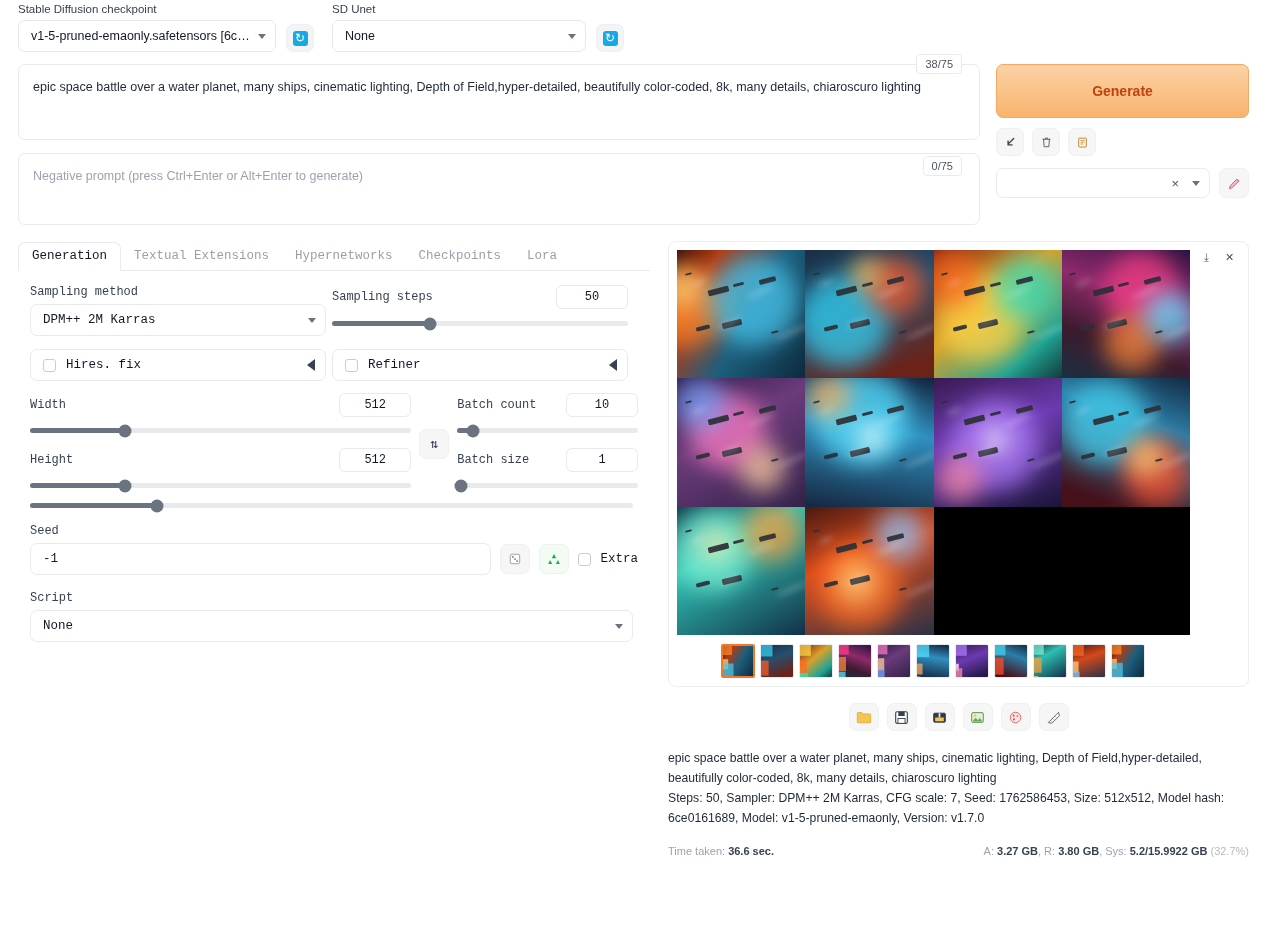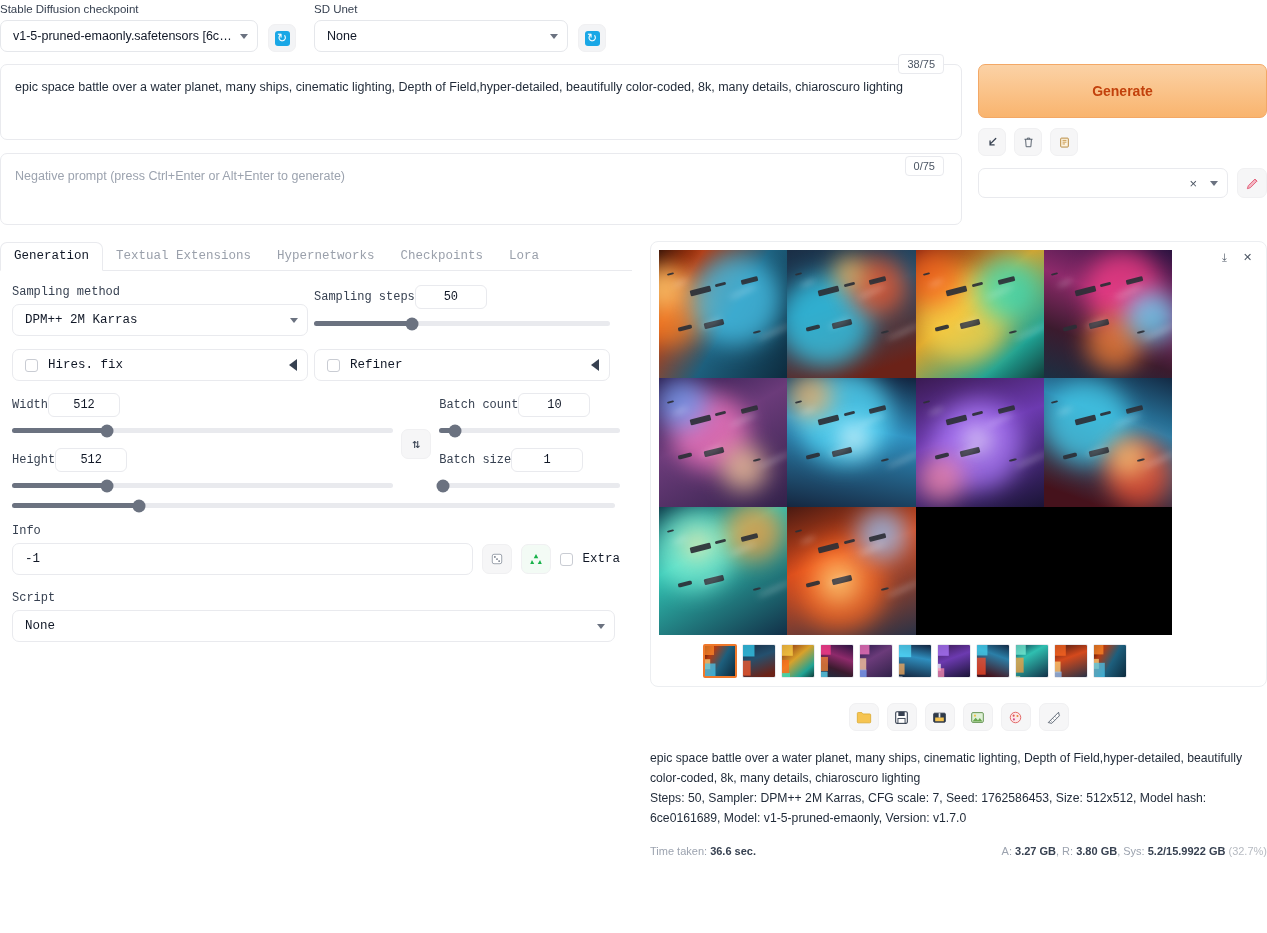--- a/index.html
+++ b/index.html
@@ -4,21 +4,21 @@
 <style>
   * { box-sizing: border-box; margin: 0; padding: 0; }
   html, body {
     width: 1267px; height: 933px;
     background: #ffffff;
     font-family: "Liberation Sans", sans-serif;
     font-size: 13px;
     color: #1f2937;
     overflow: hidden;
   }
-  .app { width: 1267px; height: 933px; position: relative; padding: 0 0; }
+  .app { width: 1267px; height: 933px; position: relative; padding: 0 18px; }
 
   
   .model-row { display: flex; align-items: flex-end; gap: 0; padding-top: 2px; }
   .model-col { display: flex; flex-direction: column; }
   .field-label { font-size: 11.5px; color: #374151; margin-bottom: 4px; line-height: 14px; }
   .select-box {
     height: 32px; border: 1px solid #e5e7eb; border-radius: 7px; background: #fff;
     display: flex; align-items: center; padding: 0 9px 0 12px;
     font-size: 12.5px; color: #111827; position: relative;
   }
@@ -92,21 +92,21 @@
                    border-bottom: 1px solid #fff; border-radius: 7px 7px 0 0; margin-bottom: -1px; }
 
   .params { padding: 14px 12px 0 12px; }
   .row2 { display: flex; gap: 6px; }
   .half { width: 296px; }
   .lbl { font-size: 12px; color: #374151; margin-bottom: 5px; display: block; }
 
   .sel-sm { height: 32px; border: 1px solid #e9eaee; border-radius: 7px; background: #fff;
             display: flex; align-items: center; padding: 0 9px 0 12px; font-size: 12.5px; color: #111827; }
   .sel-sm .val { flex: 1; }
-  .slider-head { display: flex; align-items: center; margin-bottom: 4px; }
+  .slider-head { display: flex; align-items: center; justify-content: space-between; margin-bottom: 4px; }
   .num-box { width: 72px; height: 24px; border: 1px solid #e9eaee; border-radius: 6px;
              display: flex; align-items: center; justify-content: center; font-size: 12px; color: #111827; background:#fff;}
   .track { height: 5px; border-radius: 3px; background: #e9eaee; position: relative; }
   .fill { position: absolute; left: 0; top: 0; bottom: 0; border-radius: 3px; background: #6b7280; }
   .knob { position: absolute; top: 50%; width: 13px; height: 13px; border-radius: 50%;
           background: #6b7280; transform: translate(-50%,-50%); }
 
   .accordion { height: 32px; border: 1px solid #e9eaee; border-radius: 7px; background: #fff;
                display: flex; align-items: center; padding: 0 10px 0 12px; }
   .chk { width: 13px; height: 13px; border: 1px solid #c9ccd3; border-radius: 3px; background: #fff; flex:0 0 auto;}
@@ -324,21 +324,21 @@
         </div>
 
         <div style="margin-top:15px">
           <div class="track" style="margin-top:11px;width:603px">
             <div class="fill" id="f-cfg" style="width: 21%;"></div>
             <div class="knob" id="k-cfg" style="left: 21%;"></div>
           </div>
         </div>
 
         <div style="margin-top:16px">
-          <span class="lbl">Info</span>
+          <span class="lbl">Seed</span>
           <div class="seed-row">
             <div class="seed-input">-1</div>
             <div class="sq-btn" style="width:30px;height:30px">
               <svg width="14" height="14" viewBox="0 0 16 16">
                   <rect x="2.6" y="2.6" width="10.8" height="10.8" rx="2" stroke="#9aa0ab" stroke-width="1.1" fill="#fff"></rect>
                   <circle cx="5.6" cy="5.6" r="1" fill="#6b7280"></circle>
                   <circle cx="10.4" cy="10.4" r="1" fill="#6b7280"></circle>
                   <circle cx="8" cy="8" r="1" fill="#6b7280"></circle>
                 </svg>
             </div>

